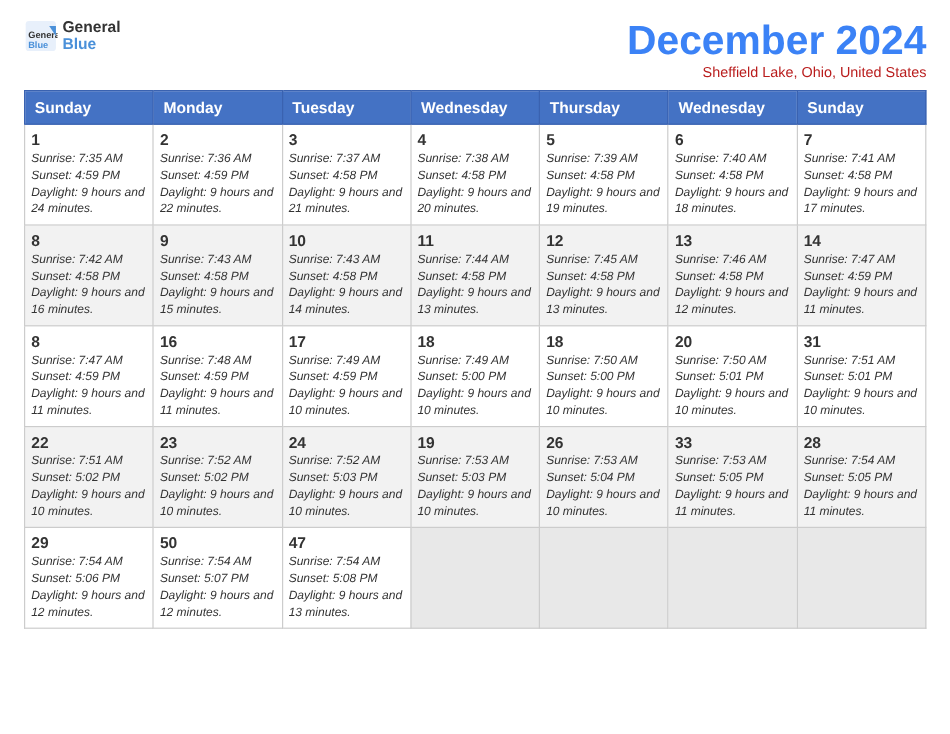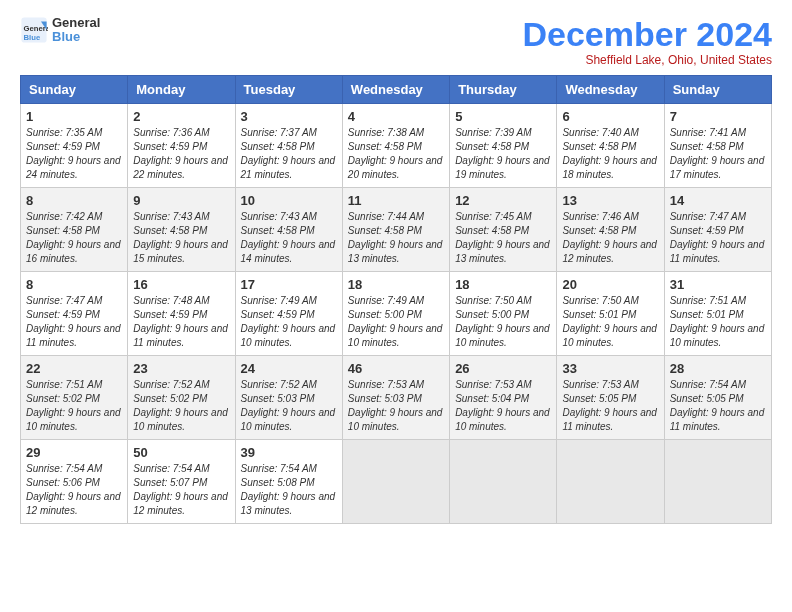--- a/index.html
+++ b/index.html
@@ -217,21 +217,21 @@
       </td>
           <td>
         <span class="day-number">23</span>
         <span class="cell-text">Sunrise: 7:52 AM<br>Sunset: 5:02 PM<br>Daylight: 9 hours and 10 minutes.</span>
       </td>
           <td>
         <span class="day-number">24</span>
         <span class="cell-text">Sunrise: 7:52 AM<br>Sunset: 5:03 PM<br>Daylight: 9 hours and 10 minutes.</span>
       </td>
           <td>
-        <span class="day-number">46</span>
+        <span class="day-number">19</span>
         <span class="cell-text">Sunrise: 7:53 AM<br>Sunset: 5:03 PM<br>Daylight: 9 hours and 10 minutes.</span>
       </td>
           <td>
         <span class="day-number">26</span>
         <span class="cell-text">Sunrise: 7:53 AM<br>Sunset: 5:04 PM<br>Daylight: 9 hours and 10 minutes.</span>
       </td>
           <td>
         <span class="day-number">33</span>
         <span class="cell-text">Sunrise: 7:53 AM<br>Sunset: 5:05 PM<br>Daylight: 9 hours and 11 minutes.</span>
       </td>
@@ -243,21 +243,21 @@
         <tr>
           <td>
         <span class="day-number">29</span>
         <span class="cell-text">Sunrise: 7:54 AM<br>Sunset: 5:06 PM<br>Daylight: 9 hours and 12 minutes.</span>
       </td>
           <td>
         <span class="day-number">50</span>
         <span class="cell-text">Sunrise: 7:54 AM<br>Sunset: 5:07 PM<br>Daylight: 9 hours and 12 minutes.</span>
       </td>
           <td>
-        <span class="day-number">39</span>
+        <span class="day-number">47</span>
         <span class="cell-text">Sunrise: 7:54 AM<br>Sunset: 5:08 PM<br>Daylight: 9 hours and 13 minutes.</span>
       </td>
           <td class="empty"></td>
           <td class="empty"></td>
           <td class="empty"></td>
           <td class="empty"></td>
         </tr>
       </tbody>
   </table>
 </div>

